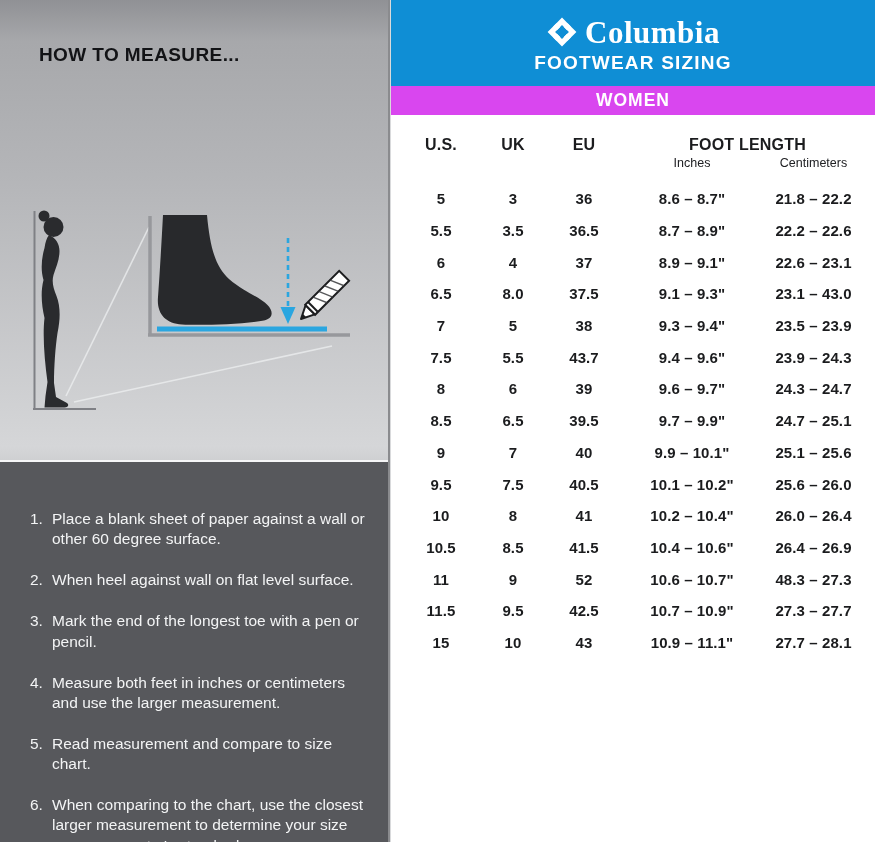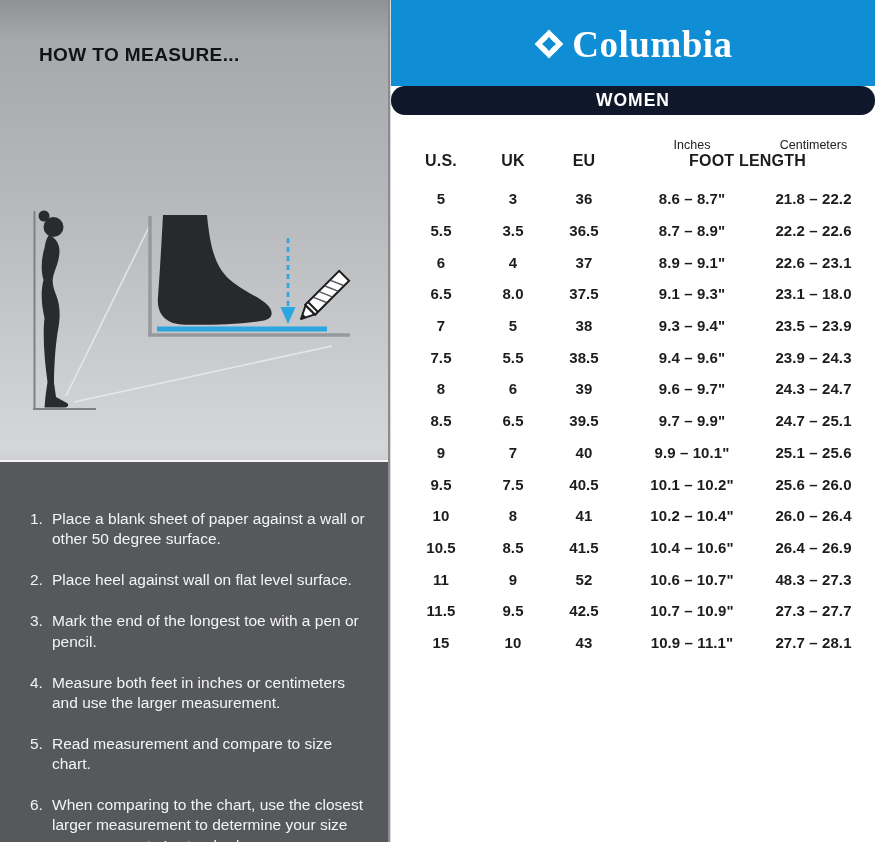--- a/index.html
+++ b/index.html
@@ -18,25 +18,25 @@
                 padding:47px 22px 0 30px;border-top:2px solid #f6f6f7;}
   .instr-item{display:flex;color:#f3f4f5;font-size:15.5px;line-height:1.3;margin-bottom:21px;}
   .instr-num{flex:none;width:17px;margin-right:5px;text-align:left;}
   .instr-text{flex:1;}
 
   
   .right-panel{width:485px;flex:none;background:#ffffff;border-left:1px solid #d9dadc;box-sizing:border-box;}
   .blue-header{height:86px;background:#0f8ed5;display:flex;flex-direction:column;align-items:center;
                justify-content:center;gap:5px;padding-top:2px;box-sizing:border-box;}
   .brand-row{display:flex;align-items:center;gap:7px;}
-  .brand-name{font-family:"Liberation Serif","DejaVu Serif",serif;font-weight:bold;font-size:37px;
+  .brand-name{font-family:"Liberation Serif","DejaVu Serif",serif;font-weight:bold;font-size:31px;
               color:#ffffff;letter-spacing:.5px;line-height:1;}
   .subtitle{color:#ffffff;font-weight:bold;font-size:19px;letter-spacing:1.2px;line-height:1;}
-  .women-bar{height:29px;background:#0f172a;color:#ffffff;font-weight:bold;font-size:17.5px;
-             letter-spacing:1px;display:flex;align-items:center;justify-content:center;border-radius:14px;}
+  .women-bar{height:29px;background:#d946ef;color:#ffffff;font-weight:bold;font-size:17.5px;
+             letter-spacing:1px;display:flex;align-items:center;justify-content:center;}
 
   .size-table{padding-top:21px;}
   .trow{display:grid;grid-template-columns:100px 44px 98px 118px 125px;place-items:center;color:#1b1c1e;}
   .thead .th{font-weight:bold;font-size:16px;letter-spacing:.2px;}
   .group-th{grid-column:4/6;padding-right:14px;}
   .tsub{margin-top:2px;}
   .tsub .sub{font-size:12.5px;font-weight:normal;color:#202124;}
   .tsub .sub:nth-child(1){grid-column:4;}
   .tsub .sub:nth-child(2){grid-column:5;}
   .tbody{margin-top:13px;}
@@ -116,25 +116,25 @@
               <line x1="48" y1="-7" x2="54" y2="7"></line>
             </g>
           </g>
         </g>
       </svg>
     </div>
 
     <div class="instructions">
       <div class="instr-item">
         <span class="instr-num">1.</span>
-        <span class="instr-text">Place a blank sheet of paper against a wall or other 50 degree surface.</span>
+        <span class="instr-text">Place a blank sheet of paper against a wall or other 60 degree surface.</span>
       </div>
       <div class="instr-item">
         <span class="instr-num">2.</span>
-        <span class="instr-text">Place heel against wall on flat level surface.</span>
+        <span class="instr-text">When heel against wall on flat level surface.</span>
       </div>
       <div class="instr-item">
         <span class="instr-num">3.</span>
         <span class="instr-text">Mark the end of the longest toe with a pen or pencil.</span>
       </div>
       <div class="instr-item">
         <span class="instr-num">4.</span>
         <span class="instr-text">Measure both feet in inches or centimeters and use the larger measurement.</span>
       </div>
       <div class="instr-item">
@@ -154,35 +154,36 @@
         <svg width="32" height="32" viewBox="0 0 24 24">
           <g fill="#ffffff">
             <path d="M12 1.2 L18.6 7.8 L15.8 10.6 L12 6.8 L8.2 10.6 L5.4 7.8 Z"></path>
             <path d="M22.8 12 L16.2 18.6 L13.4 15.8 L17.2 12 L13.4 8.2 L16.2 5.4 Z"></path>
             <path d="M12 22.8 L5.4 16.2 L8.2 13.4 L12 17.2 L15.8 13.4 L18.6 16.2 Z"></path>
             <path d="M1.2 12 L7.8 5.4 L10.6 8.2 L6.8 12 L10.6 15.8 L7.8 18.6 Z"></path>
           </g>
         </svg>
         <span class="brand-name">Columbia</span>
       </div>
+      <div class="subtitle">FOOTWEAR SIZING</div>
     </header>
 
     <div class="women-bar">WOMEN</div>
 
     <section class="size-table">
-      <div class="trow tsub">
-        <div class="sub">Inches</div>
-        <div class="sub">Centimeters</div>
-      </div>
       <div class="trow thead">
         <div class="th">U.S.</div>
         <div class="th">UK</div>
         <div class="th">EU</div>
         <div class="th group-th">FOOT LENGTH</div>
       </div>
+      <div class="trow tsub">
+        <div class="sub">Inches</div>
+        <div class="sub">Centimeters</div>
+      </div>
       <div class="tbody">
           <div class="trow">
             <div>5</div>
             <div>3</div>
             <div>36</div>
             <div>8.6 – 8.7"</div>
             <div>21.8 – 22.2</div>
           </div>
           <div class="trow">
             <div>5.5</div>
@@ -196,33 +197,33 @@
             <div>4</div>
             <div>37</div>
             <div>8.9 – 9.1"</div>
             <div>22.6 – 23.1</div>
           </div>
           <div class="trow">
             <div>6.5</div>
             <div>8.0</div>
             <div>37.5</div>
             <div>9.1 – 9.3"</div>
-            <div>23.1 – 18.0</div>
+            <div>23.1 – 43.0</div>
           </div>
           <div class="trow">
             <div>7</div>
             <div>5</div>
             <div>38</div>
             <div>9.3 – 9.4"</div>
             <div>23.5 – 23.9</div>
           </div>
           <div class="trow">
             <div>7.5</div>
             <div>5.5</div>
-            <div>38.5</div>
+            <div>43.7</div>
             <div>9.4 – 9.6"</div>
             <div>23.9 – 24.3</div>
           </div>
           <div class="trow">
             <div>8</div>
             <div>6</div>
             <div>39</div>
             <div>9.6 – 9.7"</div>
             <div>24.3 – 24.7</div>
           </div>

